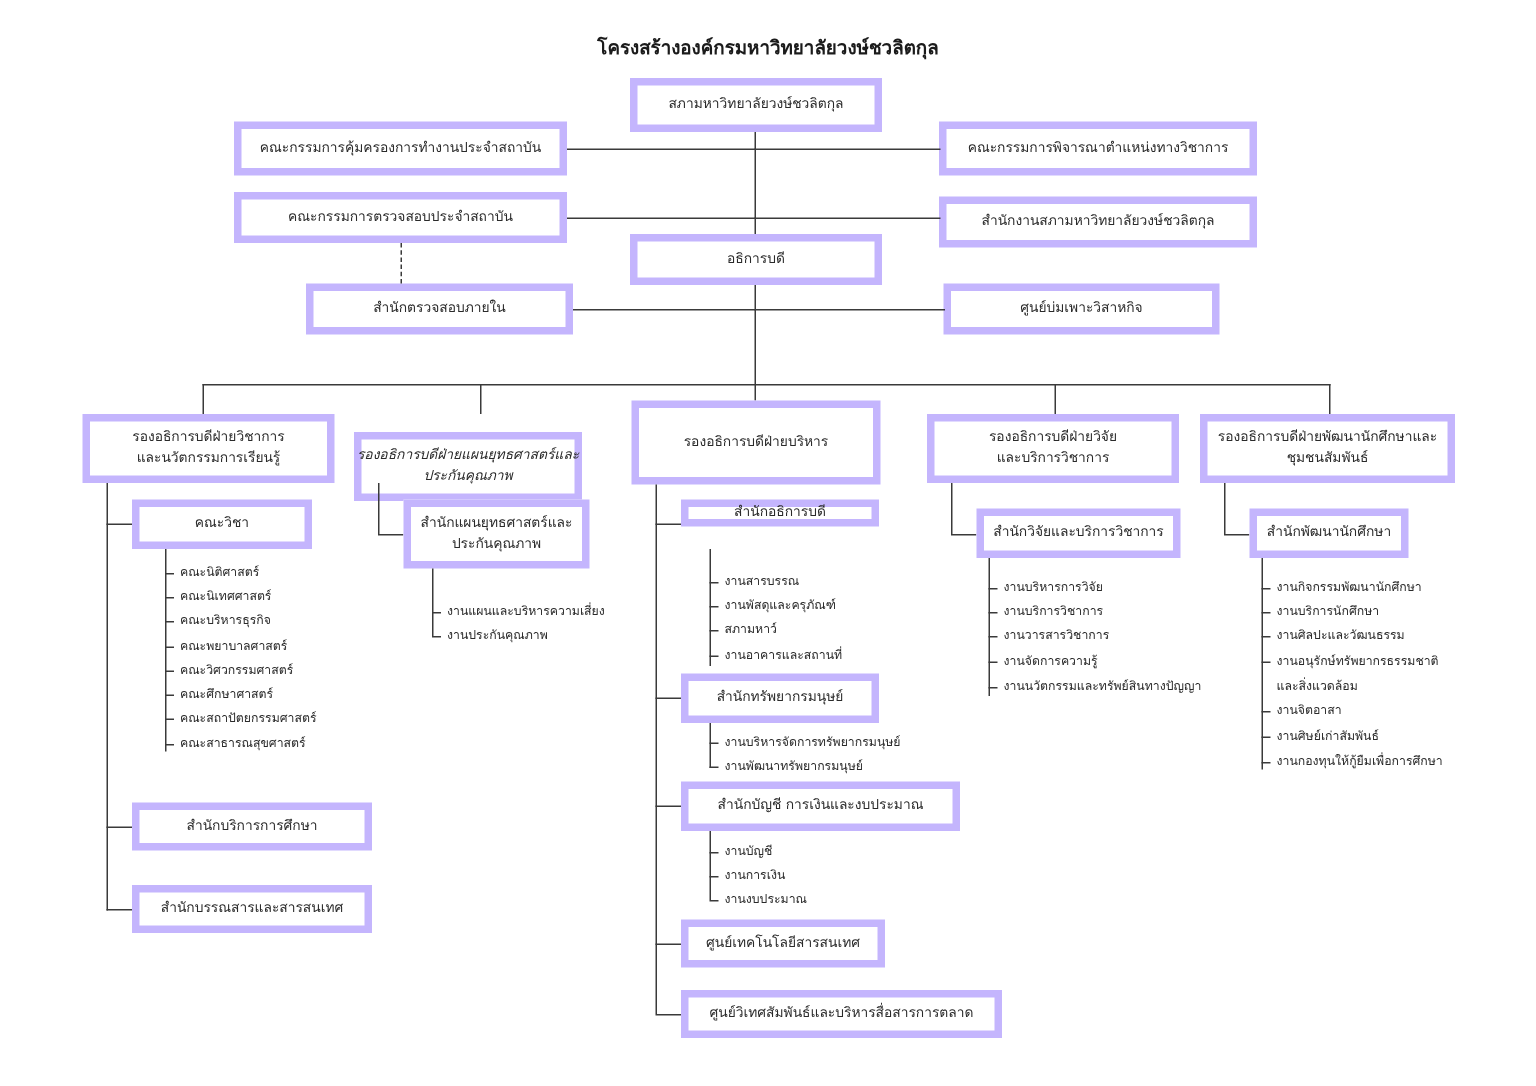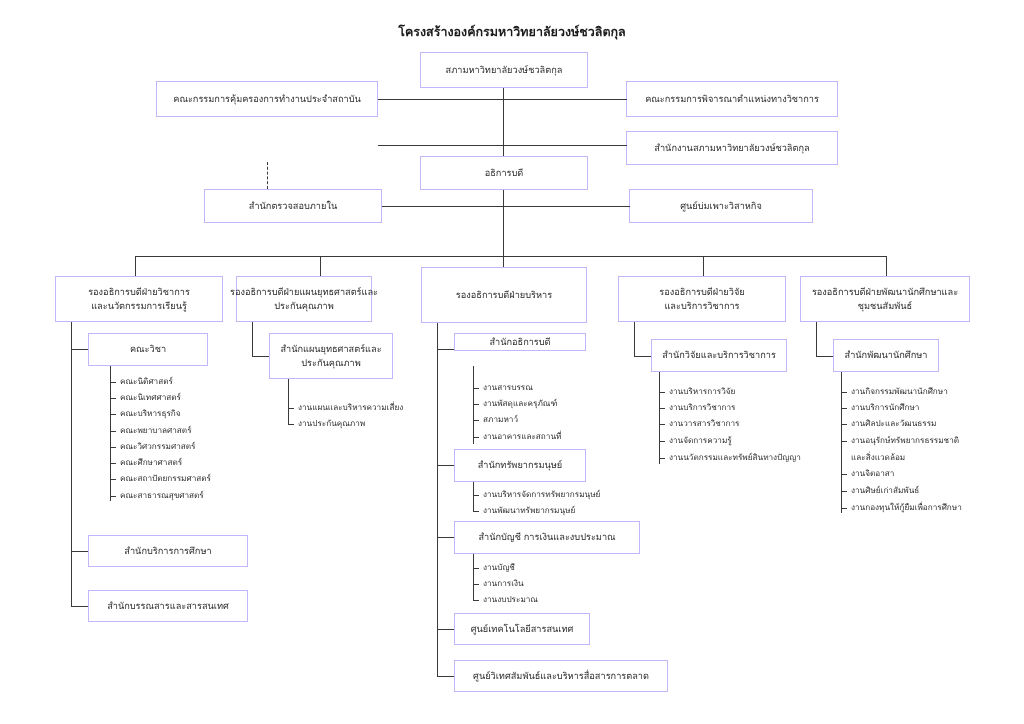--- a/index.html
+++ b/index.html
@@ -8,21 +8,21 @@
     font-family:"DejaVu Sans","Liberation Sans",sans-serif;
     color:#1b1b1b;overflow:hidden;position:relative;
   }
   #chart{position:absolute;left:0;top:0;width:1024px;height:724px;}
   .title{
     position:absolute;text-align:center;font-weight:bold;font-size:12.5px;
     letter-spacing:0px;white-space:nowrap;
   }
   .box{
     position:absolute;box-sizing:border-box;
-    border:1px solid #c4b5fd;background:#fff;
+    border:5px solid #c4b5fd;background:#fff;
     display:flex;flex-direction:column;align-items:center;justify-content:center;
     font-size:9.2px;line-height:1.55;text-align:center;color:#2a2a2a;
     padding:2px 4px;
   }
   .box span{display:block;white-space:nowrap;}
   .leaf{
     position:absolute;font-size:8.2px;color:#2a2a2a;white-space:nowrap;
     line-height:1.2;
   }
   .ln{position:absolute;background:#3a3a3a;}
@@ -45,20 +45,23 @@
   </div>
 
   <div class="box" style="left:626px;top:81px;width:212px;height:36px;">
     <span>คณะกรรมการพิจารณาตำแหน่งทางวิชาการ</span>
   </div>
 
   <div class="box" style="left:156px;top:81px;width:222px;height:36px;">
     <span>คณะกรรมการคุ้มครองการทำงานประจำสถาบัน</span>
   </div>
 
+  <div class="box" style="left:156px;top:128px;width:222px;height:34px;">
+    <span>คณะกรรมการตรวจสอบประจำสถาบัน</span>
+  </div>
 
   <div class="box" style="left:626px;top:131px;width:212px;height:34px;">
     <span>สำนักงานสภามหาวิทยาลัยวงษ์ชวลิตกุล</span>
   </div>
 
   <div class="box" style="left:420px;top:156px;width:168px;height:34px;">
     <span>อธิการบดี</span>
   </div>
 
   <div class="box" style="left:204px;top:189px;width:178px;height:34px;">
@@ -93,21 +96,21 @@
   <div class="ln v" style="left:320px;top:256px;height:20px;"></div>
   <div class="ln v" style="left:503px;top:256px;height:20px;"></div>
   <div class="ln v" style="left:703px;top:256px;height:20px;"></div>
   <div class="ln v" style="left:886px;top:256px;height:20px;"></div>
 
   <div class="box" style="left:55px;top:276px;width:168px;height:46px;">
     <span>รองอธิการบดีฝ่ายวิชาการ</span>
     <span>และนวัตกรรมการเรียนรู้</span>
   </div>
 
-  <div class="box" style="left:236px;top:276px;width:136px;height:46px;">
+  <div class="box" style="left:236px;top:288px;width:152px;height:46px;font-style:italic;">
     <span>รองอธิการบดีฝ่ายแผนยุทธศาสตร์และ</span>
     <span>ประกันคุณภาพ</span>
   </div>
 
   <div class="box" style="left:421px;top:267px;width:166px;height:56px;">
     <span>รองอธิการบดีฝ่ายบริหาร</span>
   </div>
 
   <div class="box" style="left:800px;top:276px;width:170px;height:46px;">
     <span>รองอธิการบดีฝ่ายพัฒนานักศึกษาและ</span>

